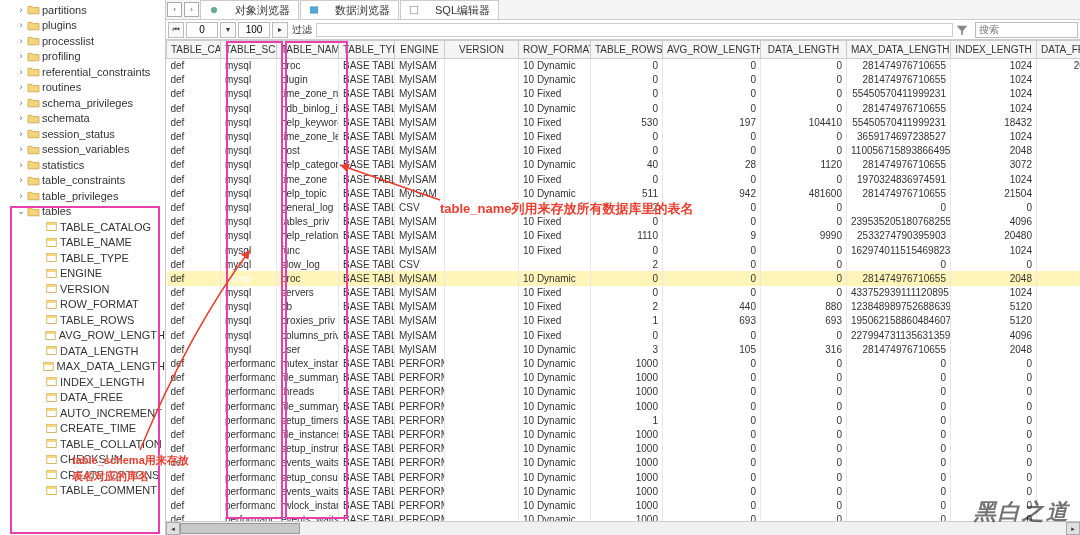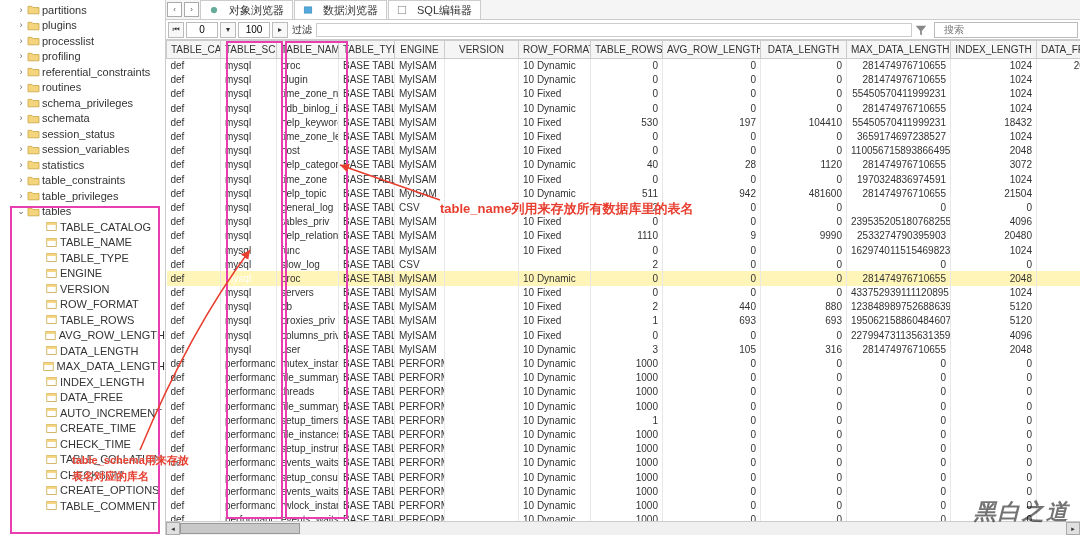--- a/index.html
+++ b/index.html
@@ -9,27 +9,27 @@
 .tree { padding:2px 0; }
 .tree-item { display:flex; align-items:center; height:15.5px; padding-left:4px; cursor:pointer; white-space:nowrap; }
 .tw { width:10px; text-align:center; color:#666; font-size:9px; }
 .folder-icon { width:14px; height:12px; margin-right:2px; display:inline-flex; align-items:center; justify-content:center; }
 .folder-icon svg { width:13px; height:11px; }
 .indent1 { padding-left:16px; }
 .indent2 { padding-left:34px; }
 .main { flex:1; display:flex; flex-direction:column; overflow:hidden; }
 .tabs { display:flex; height:20px; border-bottom:1px solid #ccc; background:#f5f5f5; align-items:center; }
 .tab-btn { width:15px; height:15px; border:1px solid #aaa; margin:0 1px; display:flex; align-items:center; justify-content:center; font-size:8px; color:#555; background:#fff; cursor:pointer; }
-.tab { padding:2px 8px; border:1px solid #ccc; border-bottom:none; background:#fff; margin-right:1px; cursor:pointer; display:flex; align-items:center; gap:10px; height:19px; }
+.tab { padding:2px 8px; border:1px solid #ccc; border-bottom:none; background:#fff; margin-right:1px; cursor:pointer; display:flex; align-items:center; gap:16px; height:19px; }
 .tab svg { width:10px; height:10px; }
 .toolbar { display:flex; height:20px; border-bottom:1px solid #ccc; align-items:center; padding:0 2px; gap:2px; }
 .tb-btn { width:16px; height:16px; border:1px solid #bbb; background:#f8f8f8; display:flex; align-items:center; justify-content:center; cursor:pointer; font-size:8px; }
 .tb-input { width:32px; height:16px; border:1px solid #bbb; text-align:center; font-size:10px; }
 .tb-label { font-size:10px; color:#333; padding:0 2px; }
-.search-box { margin-left:auto; border:1px solid #bbb; height:16px; width:144px; padding:0 9px; font-size:10px; display:flex; align-items:center; }
+.search-box { margin-left:auto; border:1px solid #bbb; height:16px; width:103px; padding:0 3px; font-size:10px; display:flex; align-items:center; }
 .search-box input { border:none; outline:none; width:80px; font-size:10px; }
 .filter-icon { width:14px; height:14px; margin-right:4px; cursor:pointer; }
 .grid-wrap { flex:1; overflow:auto; position:relative; }
 table { border-collapse:collapse; width:100%; table-layout:fixed; }
 th { background:#f5f5f5; border:1px solid #ccc; height:18px; font-weight:normal; font-size:10px; color:#333; padding:0 4px; overflow:hidden; white-space:nowrap; position:sticky; top:0; }
 td { border-right:1px solid #e8e8e8; height:14.2px; padding:0 4px; overflow:hidden; white-space:nowrap; font-size:10px; }
 .num { text-align:right; }
 .hl-row td { background:#fff5b8 !important; }
 .sel-cell { background:#3874d6 !important; color:#fff !important; }
 .annotation { position:absolute; color:#e83e2f; font-size:13px; font-weight:bold; pointer-events:none; z-index:20; text-shadow:0 0 2px #fff; }
@@ -305,30 +305,20 @@
         </div>
         <div class="tree-item indent2">
           <span class="tw"></span>
           <span class="folder-icon">
             <svg viewBox="0 0 16 14">
               <rect x="2" y="2" width="12" height="10" fill="#fff" stroke="#c8a542"></rect>
               <rect x="2" y="2" width="12" height="3" fill="#f4d47c"></rect>
             </svg>
           </span>
           <span>CREATE_TIME</span>
-        </div>
-        <div class="tree-item indent2">
-          <span class="tw"></span>
-          <span class="folder-icon">
-            <svg viewBox="0 0 16 14">
-              <rect x="2" y="2" width="12" height="10" fill="#fff" stroke="#c8a542"></rect>
-              <rect x="2" y="2" width="12" height="3" fill="#f4d47c"></rect>
-            </svg>
-          </span>
-          <span>CHECK_TIME</span>
         </div>
         <div class="tree-item indent2">
           <span class="tw"></span>
           <span class="folder-icon">
             <svg viewBox="0 0 16 14">
               <rect x="2" y="2" width="12" height="10" fill="#fff" stroke="#c8a542"></rect>
               <rect x="2" y="2" width="12" height="3" fill="#f4d47c"></rect>
             </svg>
           </span>
           <span>TABLE_COLLATION</span>

